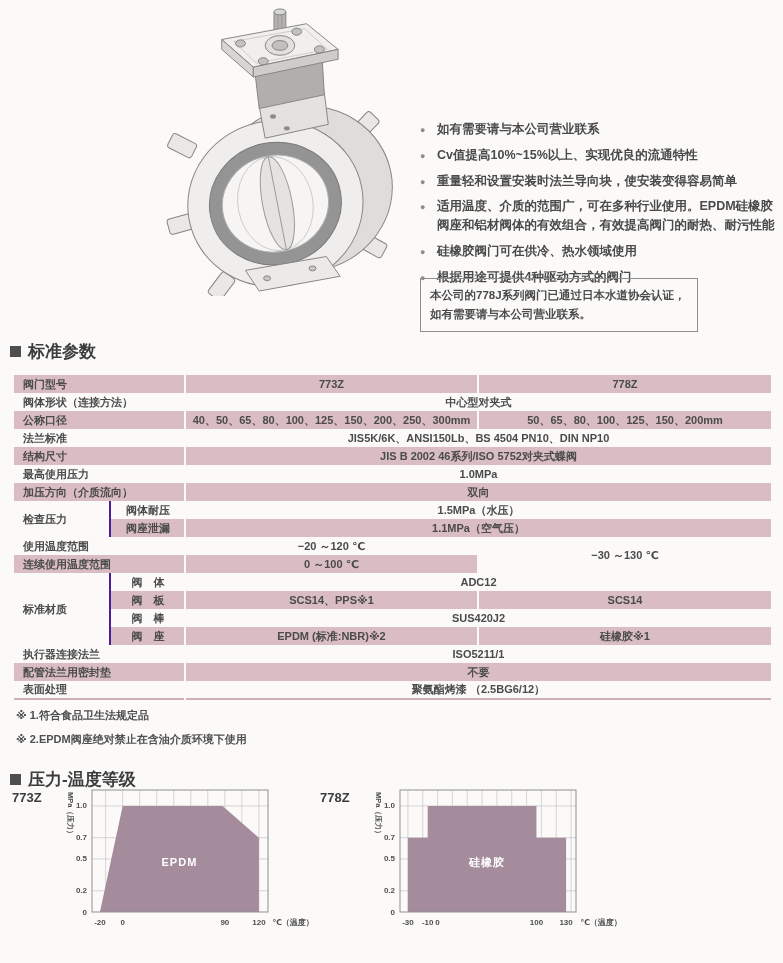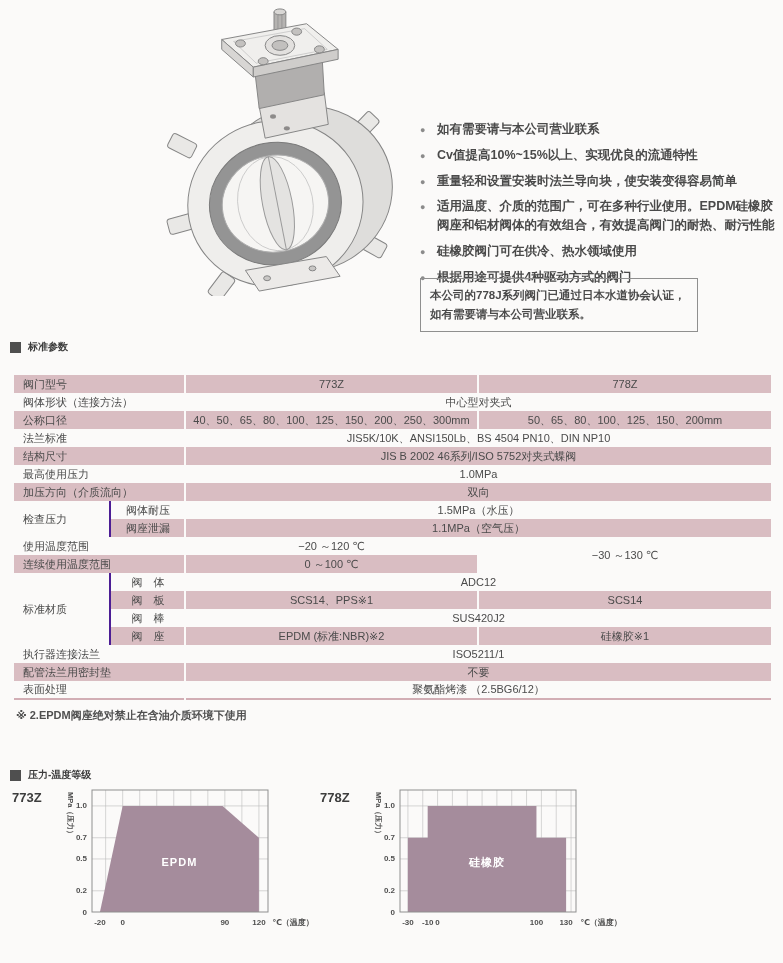--- a/index.html
+++ b/index.html
@@ -36,33 +36,33 @@
     position:absolute;left:0;top:4px;font-size:9px;color:#8b8b8b;
   }
 
   .notice{
     position:absolute;left:420px;top:278px;width:278px;
     border:1px solid #8f8f8f;background:transparent;
     padding:7px 9px;font-size:11.5px;font-weight:bold;line-height:1.65;color:#4a4a4a;
   }
 
   
-  .sec-title{position:absolute;left:10px;font-size:10px;font-weight:bold;color:#3c3c3c;display:flex;align-items:center;}
+  .sec-title{position:absolute;left:10px;font-size:17px;font-weight:bold;color:#3c3c3c;display:flex;align-items:center;}
   .sec-title .sq{display:inline-block;width:11px;height:11px;background:#4f4f4f;margin-right:7px;flex:none;}
   #sec1{top:340px;}
   #sec2{top:768px;}
 
   
   .tbl-wrap{position:absolute;left:14px;top:375px;width:757px;}
   table.params{
     border-collapse:collapse;table-layout:fixed;width:757px;
     border-bottom:2px solid var(--pink-line);
   }
   table.params td{
-    height:18px;font-size:11px;font-weight:normal;color:var(--txt);
+    height:18px;font-size:11px;font-weight:bold;color:var(--txt);
     padding:0 6px;white-space:nowrap;overflow:hidden;vertical-align:middle;
   }
   table.params td.lbl{text-align:left;padding-left:9px;}
   table.params td.sub{text-align:center;padding-left:7px;border-left:2px solid #4c1d95;}
   table.params td.val{text-align:center;border-left:2px solid #fbfaf9;}
   table.params td.pk{background:var(--pink);}
 
   
   .footnotes{position:absolute;left:16px;top:708px;}
   .footnotes div{font-size:11px;font-weight:bold;color:#4f4f4f;margin-bottom:9px;}
@@ -178,21 +178,21 @@
             <td colspan="2" class="lbl">阀体形状（连接方法）</td>
             <td colspan="2" class="val">中心型对夹式</td>
           </tr>
           <tr>
             <td colspan="2" class="lbl pk">公称口径</td>
             <td class="val pk">40、50、65、80、100、125、150、200、250、300mm</td>
             <td class="val pk">50、65、80、100、125、150、200mm</td>
           </tr>
           <tr>
             <td colspan="2" class="lbl">法兰标准</td>
-            <td colspan="2" class="val">JIS5K/10K、ANSI150Lb、BS 4504 PN10、DIN NP10</td>
+            <td colspan="2" class="val">JIS5K/6K、ANSI150Lb、BS 4504 PN10、DIN NP10</td>
           </tr>
           <tr>
             <td colspan="2" class="lbl pk">结构尺寸</td>
             <td colspan="2" class="val pk">JIS B 2002 46系列/ISO 5752对夹式蝶阀</td>
           </tr>
           <tr>
             <td colspan="2" class="lbl">最高使用压力</td>
             <td colspan="2" class="val">1.0MPa</td>
           </tr>
           <tr>
@@ -246,20 +246,21 @@
           </tr>
           <tr>
             <td colspan="2" class="lbl">表面处理</td>
             <td colspan="2" class="val">聚氨酯烤漆 （2.5BG6/12）</td>
           </tr>
         </tbody>
     </table>
   </div>
 
   <div class="footnotes">
+    <div>※ 1.符合食品卫生法规定品</div>
     <div>※ 2.EPDM阀座绝对禁止在含油介质环境下使用</div>
   </div>
 
   <div class="sec-title" id="sec2">
     <span class="sq"></span>
     <span>压力-温度等级</span>
   </div>
 
   <div class="charts-row">
     <div class="chart-block">

